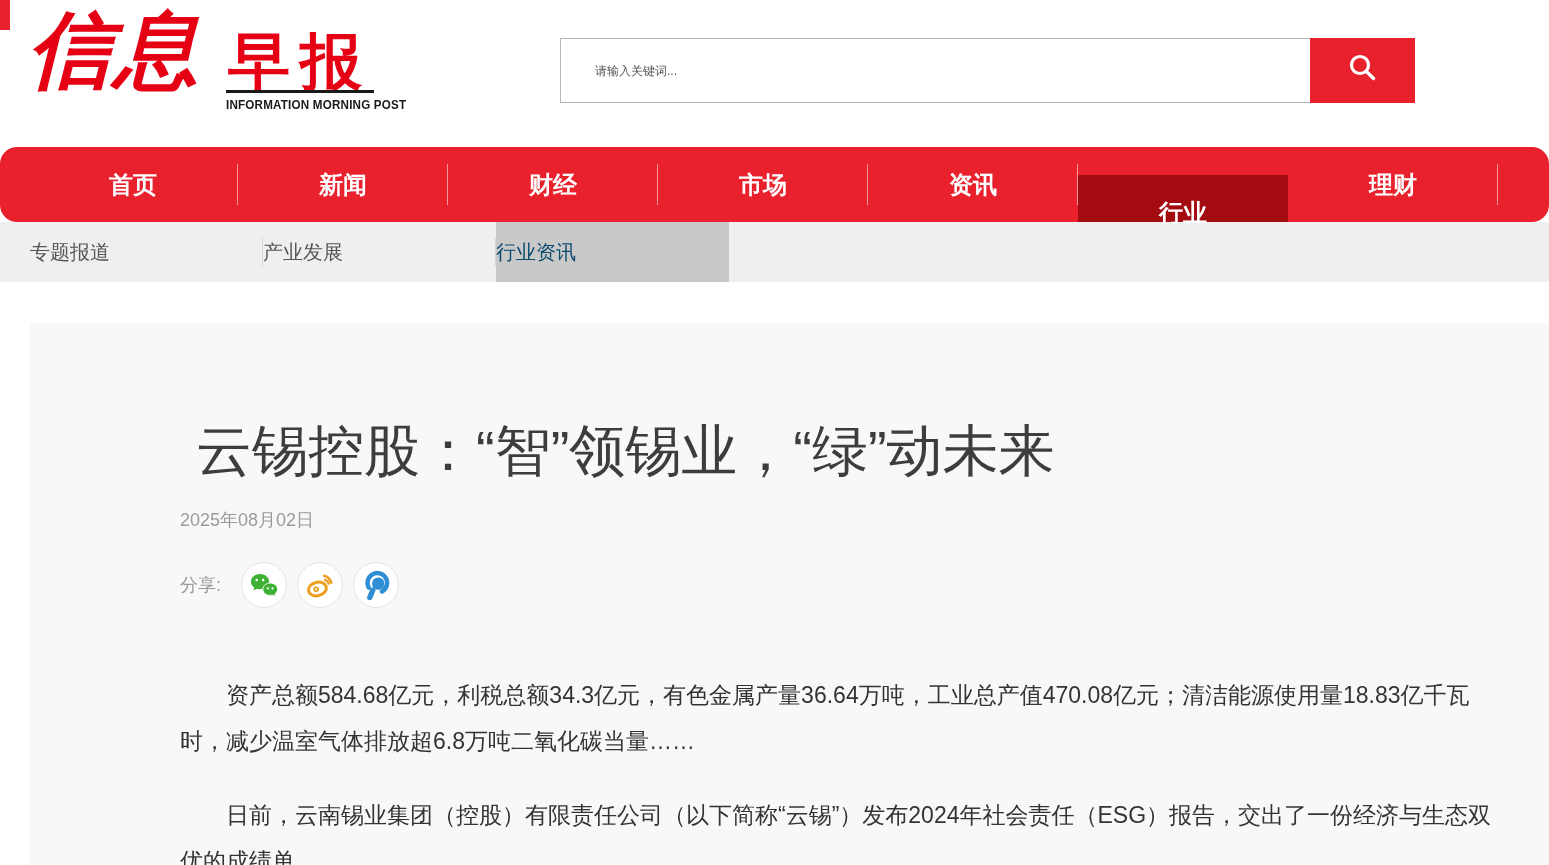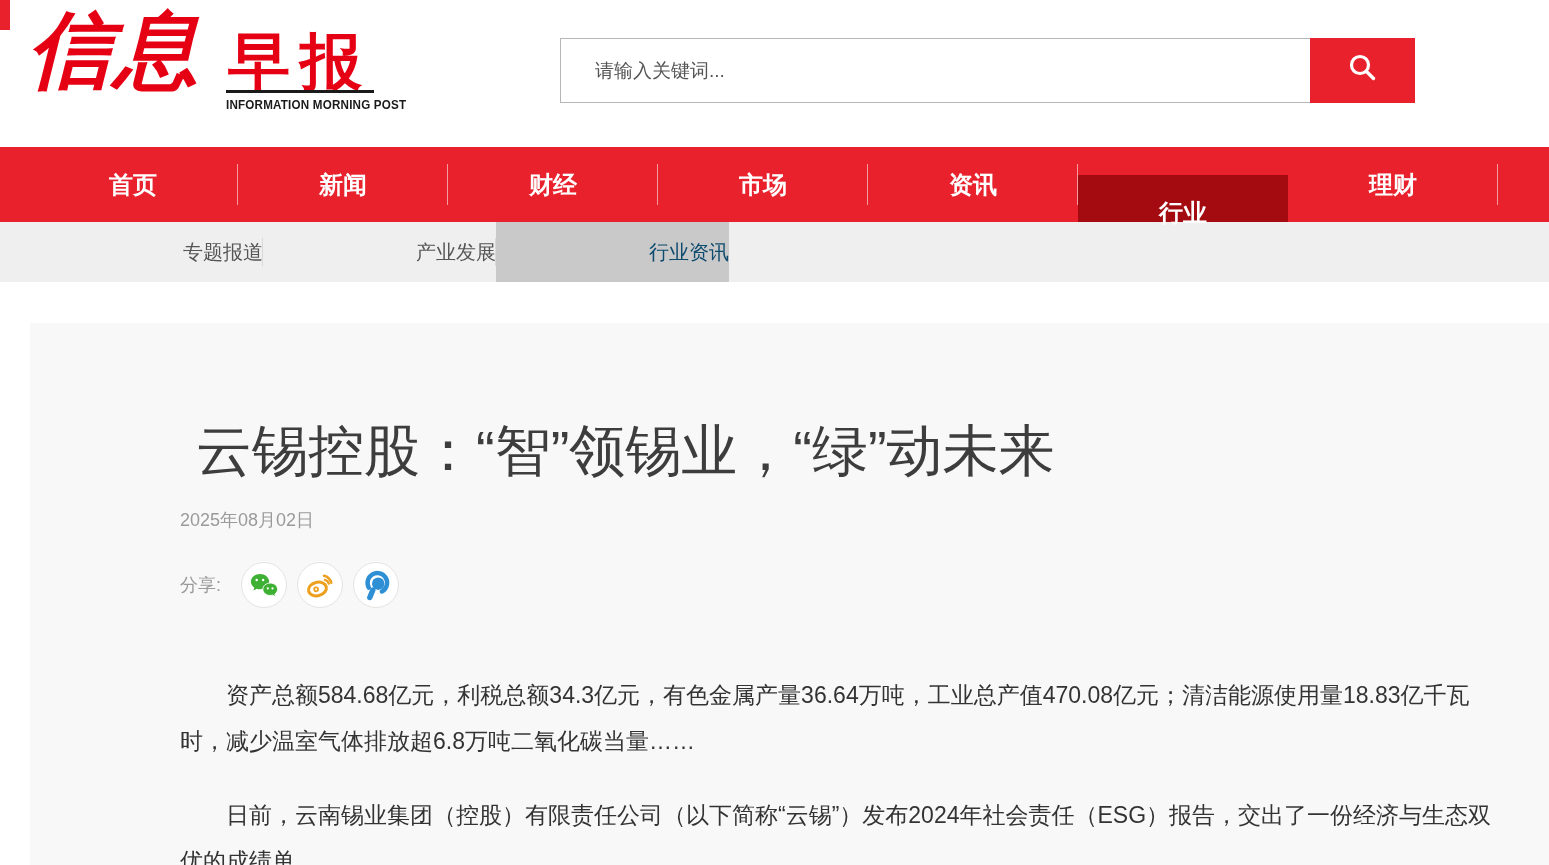--- a/index.html
+++ b/index.html
@@ -16,32 +16,32 @@
   }
   
   .header{position:relative;height:147px;background:#fff;}
   .corner-mark{position:absolute;left:0;top:0;width:10px;height:30px;background:var(--nav-red);}
   .logo{position:absolute;left:28px;top:6px;width:350px;height:112px;cursor:pointer;}
   .logo-cn1{position:absolute;left:0;top:-8px;font-size:84px;line-height:104px;font-weight:900;font-style:italic;color:var(--logo-red);letter-spacing:2px;}
   .logo-cn2{position:absolute;left:200px;top:15px;font-size:62px;line-height:82px;font-weight:900;color:var(--logo-red);letter-spacing:10px;white-space:nowrap;}
   .logo-rule{position:absolute;left:198px;top:84px;width:148px;height:3px;background:#1a1a1a;}
   .logo-tagline{position:absolute;left:198px;top:92px;font-size:12px;font-weight:bold;color:#1a1a1a;letter-spacing:0.2px;white-space:nowrap;transform:scaleX(.97);transform-origin:left;}
   .search-wrap{position:absolute;left:560px;top:38px;display:flex;}
-  .search-input{width:750px;height:65px;border:1px solid #b7b7b7;border-right:none;padding:0 20px 0 34px;font-size:19px;color:#333;outline:none;background:#fff;font-family:inherit;}
+  .search-input{width:750px;height:65px;border:1px solid #b7b7b7;border-right:none;padding:0 20px 0 34px;font-size:12px;color:#333;outline:none;background:#fff;font-family:inherit;}
   .search-input::placeholder{color:#555;}
   .search-btn{width:105px;height:65px;background:var(--nav-red);border:none;display:flex;align-items:center;justify-content:center;cursor:pointer;}
   
-  .main-nav{height:75px;background:var(--nav-red);display:flex;padding-left:28px;}
+  .main-nav{height:75px;background:var(--nav-red);display:flex;padding-left:28px;border-radius:17px;}
   .nav-item{width:210px;line-height:75px;text-align:center;color:#fff;font-size:24px;font-weight:bold;position:relative;cursor:pointer;}
   .nav-item::after{content:"";position:absolute;right:0;top:17px;width:1px;height:41px;background:rgba(255,255,255,.55);}
   .nav-item.active{background:var(--nav-active-red);margin-top:28px;}
   .nav-item.active::after{display:none;}
   
   .sub-nav{height:60px;background:var(--subnav-bg);display:flex;padding-left:30px;}
-  .subnav-item{width:233px;line-height:60px;text-align:right;color:#555;font-size:20px;position:relative;cursor:pointer;}
+  .subnav-item{width:233px;line-height:60px;text-align:left;color:#555;font-size:20px;position:relative;cursor:pointer;}
   .subnav-item::after{content:"";position:absolute;right:0;top:16px;width:1px;height:28px;background:#d9d9d9;}
   .subnav-item.active{background:var(--subnav-active-bg);color:#0c4a6e;}
   .subnav-item.active::after{display:none;}
   
   .content-card{margin:41px 0 0 30px;width:1519px;min-height:560px;background:var(--card-bg);padding:87px 40px 60px 150px;}
   .article-title{margin:16px;font-size:56px;line-height:50px;font-weight:400;color:var(--title-color);}
   .article-date{margin-top:32px;font-size:18px;color:var(--date-color);}
   .share-row{margin-top:30px;display:flex;align-items:center;}
   .share-label{font-size:18px;color:#999;margin-right:20px;text-align:right;}
   .share-btn{width:46px;height:46px;border-radius:50%;background:#fff;border:1px solid #e3e3e3;display:flex;align-items:center;justify-content:center;cursor:pointer;margin-right:10px;padding:0;}

